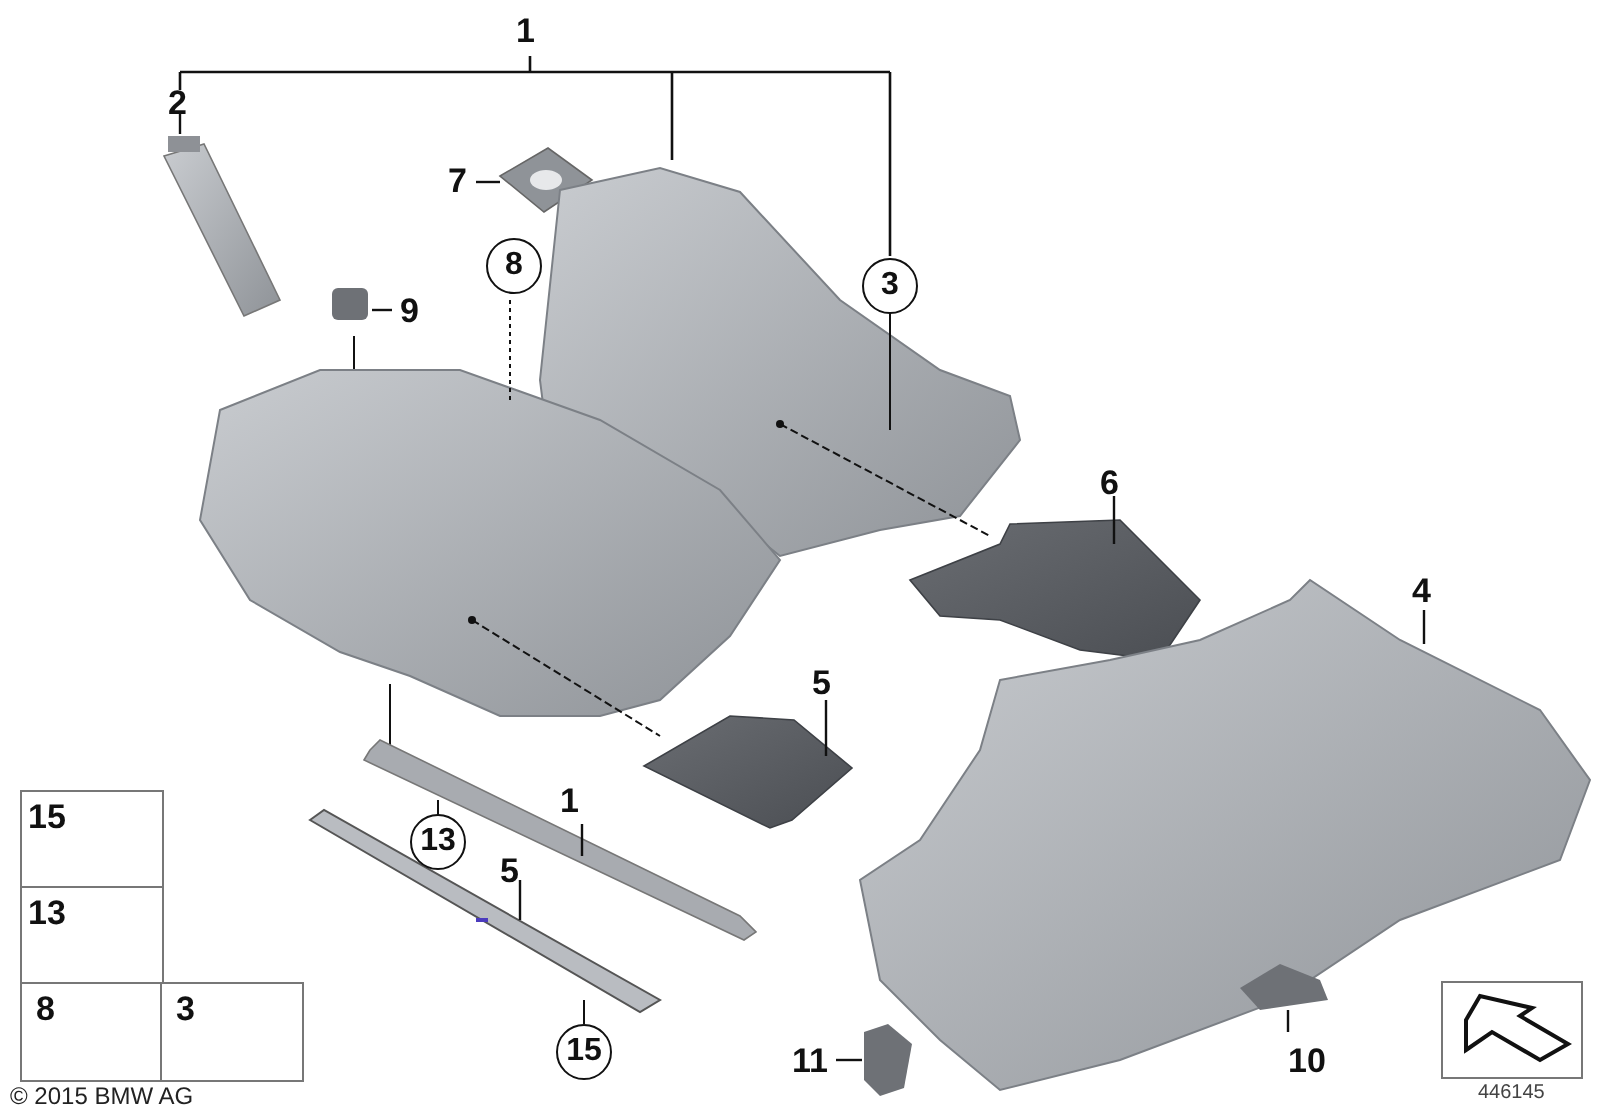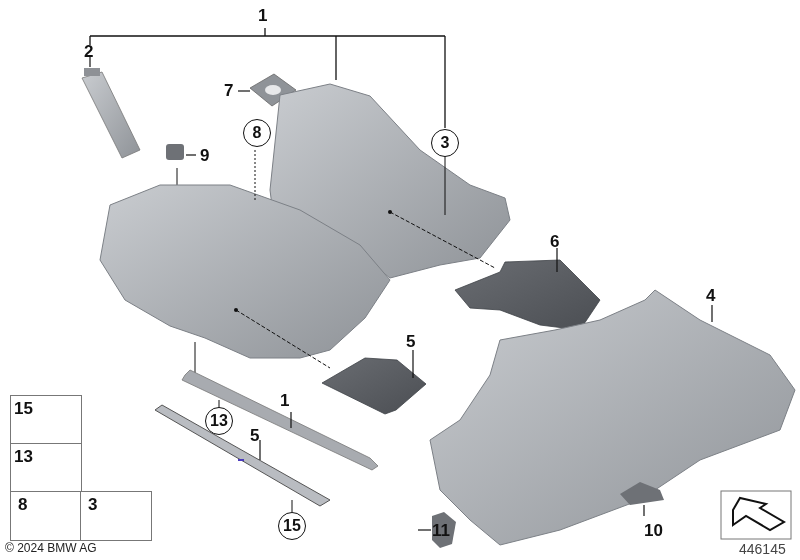--- a/index.html
+++ b/index.html
@@ -5,21 +5,21 @@
   html, body { margin:0; padding:0; background:#ffffff; }
   body { width:800px; height:560px; position:relative; overflow:hidden;
          font-family:"Liberation Sans", sans-serif; color:#111; }
   .canvas { position:absolute; left:0; top:0; width:800px; height:560px; }
   .callout { position:absolute; font-weight:bold; font-size:17px; line-height:17px; color:#111; }
   .circled { position:absolute; width:26px; height:26px; border:1.6px solid #111; border-radius:50%;
              display:flex; align-items:center; justify-content:center; font-weight:bold; font-size:16px; background:#fff; }
   .legend-box { position:absolute; border:1px solid #777; background:#fff; }
   .legend-num { position:absolute; font-weight:bold; font-size:17px; }
   .copyright { position:absolute; left:5px; top:541px; font-size:12px; color:#222; }
-  .ref-num { position:absolute; left:739px; top:541px; font-size:14px; color:#444; }
+  .ref-num { position:absolute; left:739px; top:541px; font-size:10px; color:#444; }
 </style>
 </head>
 <body>
 
 <div class="canvas">
   <svg width="800" height="560" viewBox="0 0 800 560" xmlns="http://www.w3.org/2000/svg">
     <defs>
       <linearGradient id="gMat" x1="0" y1="0" x2="1" y2="1">
         <stop offset="0" stop-color="#c9ccd0"></stop>
         <stop offset="1" stop-color="#8f9398"></stop>
@@ -126,35 +126,35 @@
   <span class="callout" style="left:258px;top:7px;">1</span>
   <span class="callout" style="left:84px;top:43px;">2</span>
   <span class="circled" style="left:431px;top:129px;">3</span>
   <span class="callout" style="left:706px;top:287px;">4</span>
   <span class="callout" style="left:406px;top:333px;">5</span>
   <span class="callout" style="left:550px;top:233px;">6</span>
   <span class="callout" style="left:224px;top:82px;">7</span>
   <span class="circled" style="left:243px;top:119px;">8</span>
   <span class="callout" style="left:200px;top:147px;">9</span>
   <span class="callout" style="left:632px;top:522px;margin-left:12px;">10</span>
-  <span class="callout" style="left:396px;top:522px;margin-left:36px;">11</span>
+  <span class="callout" style="left:396px;top:522px;">11</span>
   <span class="callout" style="left:280px;top:392px;">1</span>
   <span class="circled" style="left:205px;top:407px;">13</span>
   <span class="callout" style="left:250px;top:427px;">5</span>
   <span class="circled" style="left:278px;top:512px;">15</span>
 
   
   <div class="legend-box" style="left:10px;top:395px;width:70px;height:48px;">
     <span class="legend-num" style="left:3px;top:3px;">15</span>
   </div>
   <div class="legend-box" style="left:10px;top:443px;width:70px;height:48px;">
     <span class="legend-num" style="left:3px;top:3px;">13</span>
   </div>
   <div class="legend-box" style="left:10px;top:491px;width:70px;height:48px;">
     <span class="legend-num" style="left:7px;top:3px;">8</span>
   </div>
   <div class="legend-box" style="left:80px;top:491px;width:70px;height:48px;">
     <span class="legend-num" style="left:7px;top:3px;">3</span>
   </div>
 
-  <span class="copyright">© 2024 BMW AG</span>
+  <span class="copyright">© 2015 BMW AG</span>
   <span class="ref-num">446145</span>
 </div>
 
 </body></html>

